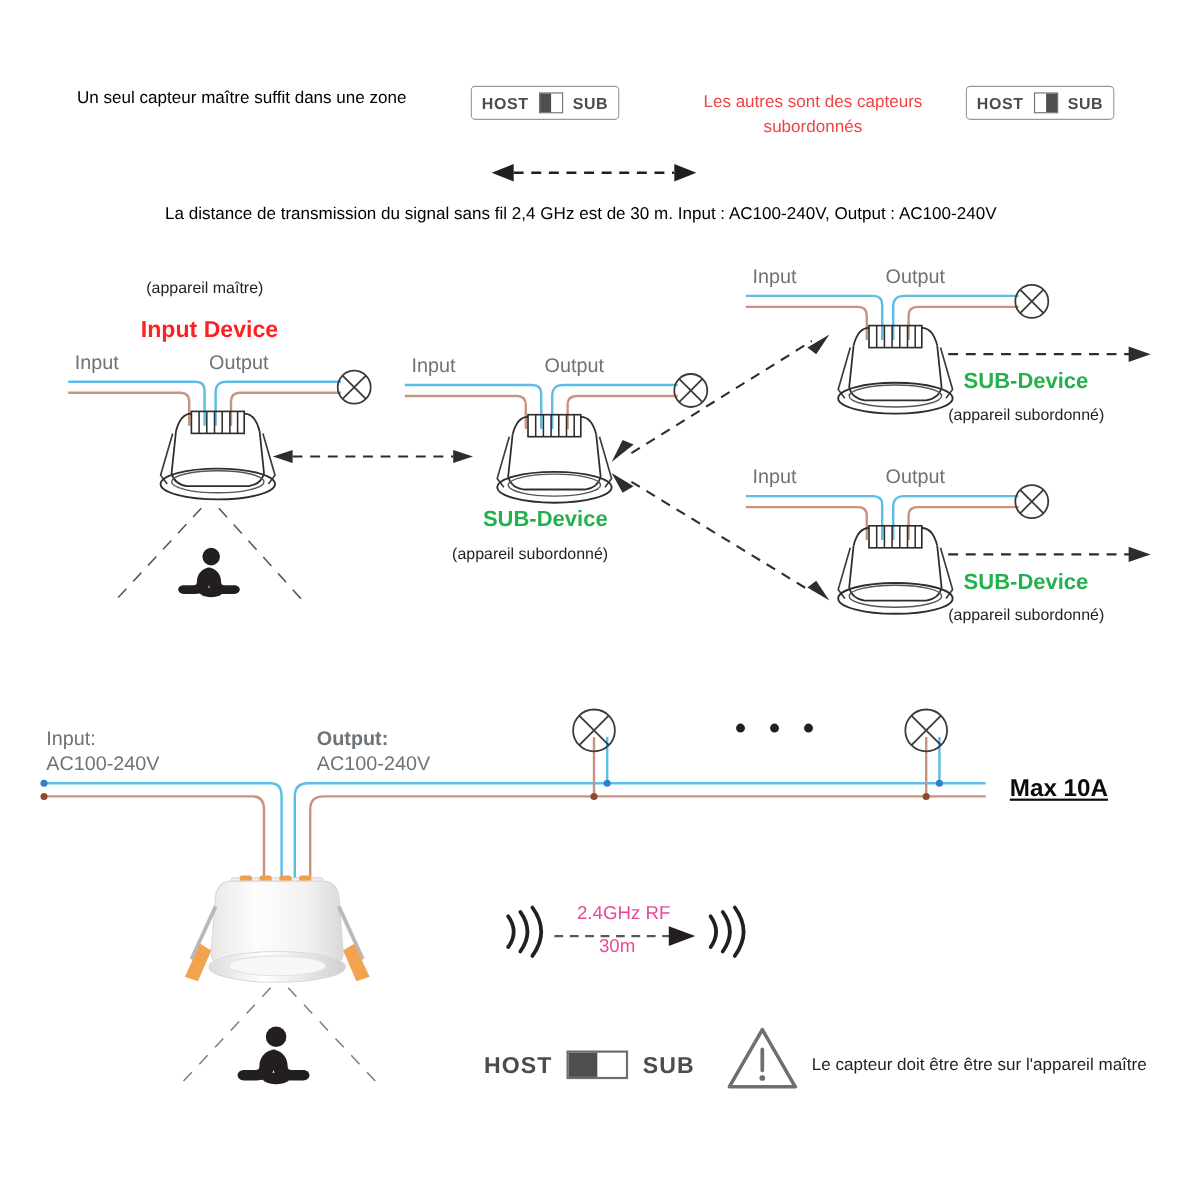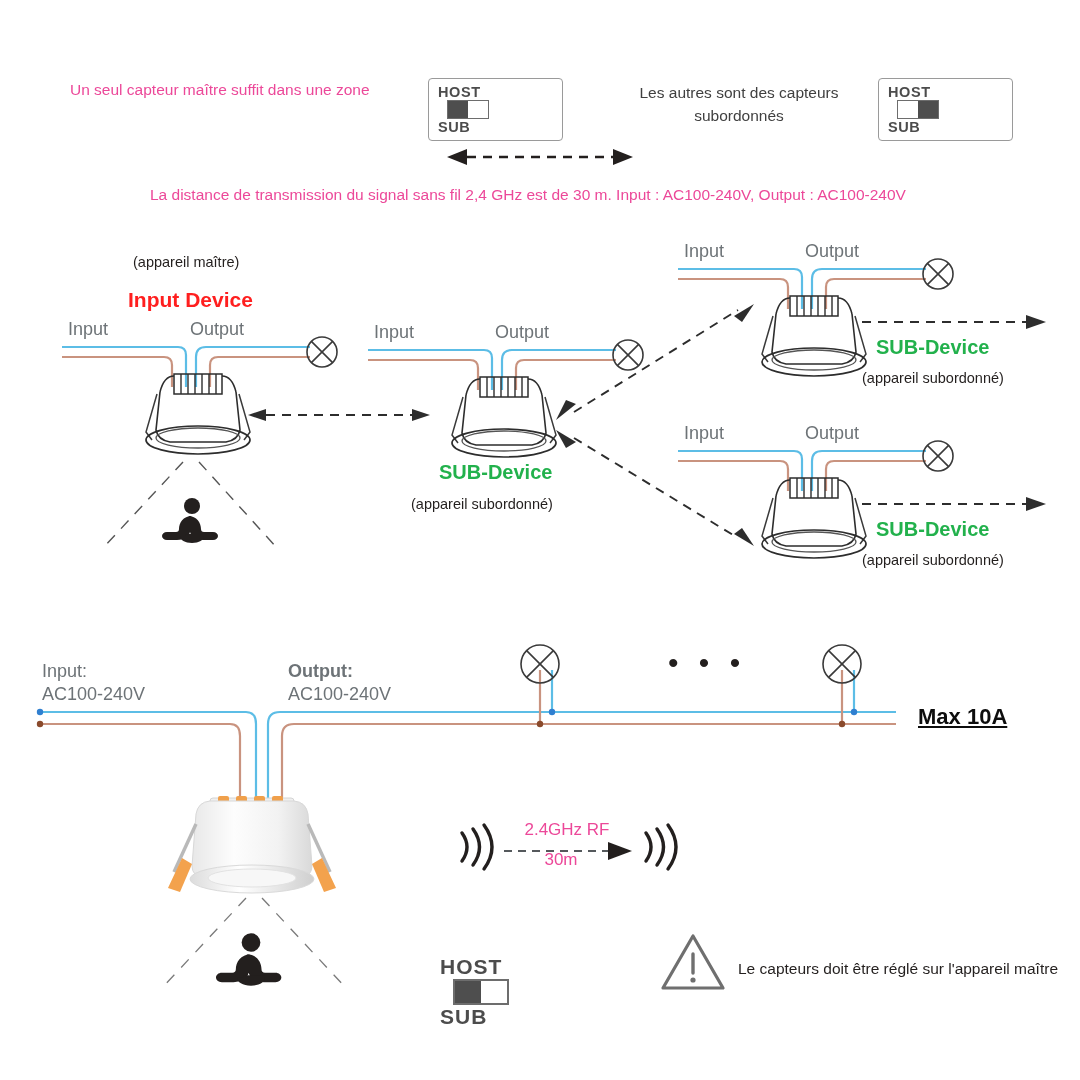--- a/index.html
+++ b/index.html
@@ -1,24 +1,24 @@
 <!DOCTYPE html>
 <html><head>
 <meta charset="utf-8">
 <style>
   html,body{margin:0;padding:0;background:#fff;}
   body{width:1080px;height:1080px;position:relative;overflow:hidden;
        font-family:"Liberation Sans","DejaVu Sans",sans-serif;color:#231f1e;}
   .abs{position:absolute;}
-  .txt{font-size:15.5px;color:#ec4899;white-space:nowrap;}
-  .txt-c{font-size:15.5px;color:#404040;text-align:center;line-height:1.5;}
+  .txt{font-size:15.5px;color:#000000;white-space:nowrap;}
+  .txt-c{font-size:15.5px;color:#ef4444;text-align:center;line-height:1.5;}
 
   
-  .toggle{display:flex;align-items:flex-start;border:1px solid #9a9a9a;border-radius:4px;
-          background:#fff;padding:5px 9px;box-sizing:border-box;flex-direction:column;}
+  .toggle{display:flex;align-items:flex-end;border:1px solid #9a9a9a;border-radius:4px;
+          background:#fff;padding:5px 9px;box-sizing:border-box;}
   .toggle .lbl{font-size:14.5px;font-weight:bold;color:#4c4c4c;letter-spacing:.6px;}
   .sw{width:42px;height:19px;border:1px solid #6d6d6d;background:#fff;margin:0 9px;
       display:flex;box-sizing:border-box;}
   .sw i{display:block;width:50%;height:100%;}
   .sw.host i.on{background:#4e4e4e;}
   .sw.sub{justify-content:flex-end;}
   .sw.sub i.on{background:#4e4e4e;}
 
   .toggle.big{border:none;padding:0;background:transparent;}
   .toggle.big .lbl{font-size:21px;font-weight:bold;color:#4c4c4c;letter-spacing:1px;}
@@ -402,13 +402,13 @@
 </div>
 
 <div class="abs" style="left:660px;top:932px;">
   <svg width="66" height="60" viewBox="0 0 66 60">
     <path d="M33,4 L63,56 L3,56 Z" fill="none" stroke="#6f6f6f" stroke-width="3.2" stroke-linejoin="round"></path>
     <line x1="33" y1="22" x2="33" y2="41" stroke="#6f6f6f" stroke-width="3.4" stroke-linecap="round"></line>
     <circle cx="33" cy="48" r="2.6" fill="#6f6f6f"></circle>
   </svg>
 </div>
 
-<div class="abs warn-txt" style="left:738px;top:960px;">Le capteurs doit être réglé sur l'appareil maître</div>
+<div class="abs warn-txt" style="left:738px;top:960px;">Le capteur doit être être sur l'appareil maître</div>
 
 </body></html>

